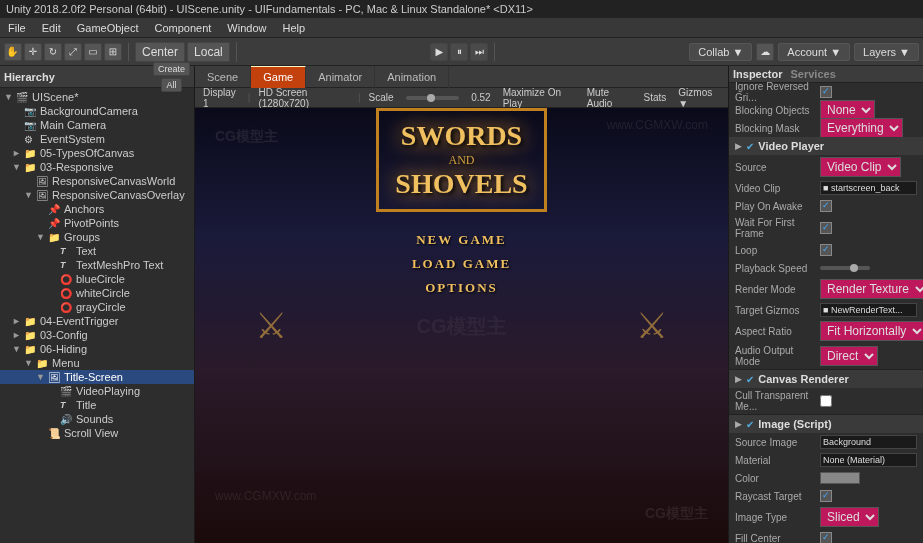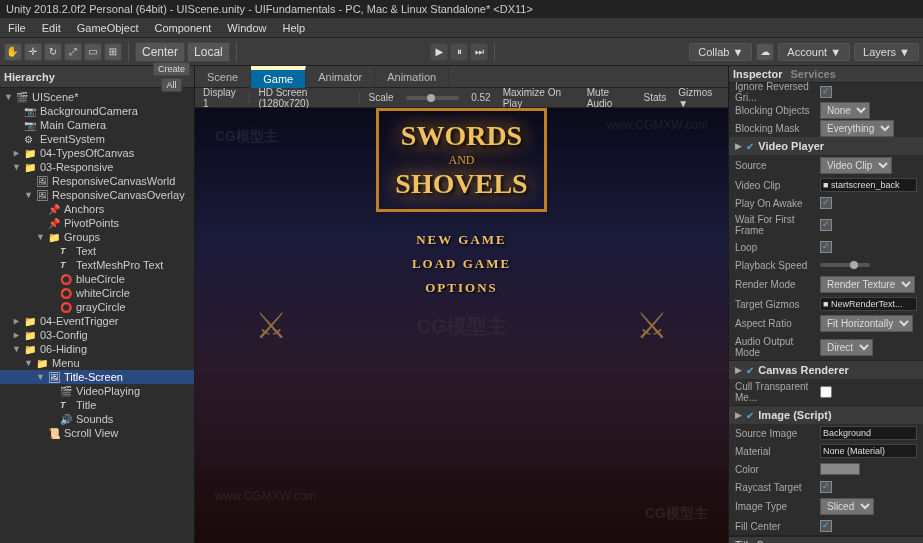--- a/index.html
+++ b/index.html
@@ -38,21 +38,21 @@
     .tree-icon { width: 14px; display: inline-block; font-size: 10px; margin-right: 2px; }
     .indent1 { padding-left: 12px; }
     .indent2 { padding-left: 24px; }
     .indent3 { padding-left: 36px; }
     .indent4 { padding-left: 48px; }
 
     
     #center { flex: 1; display: flex; flex-direction: column; }
     #scene-tabs { background: #3c3c3c; height: 22px; display: flex; align-items: center; border-bottom: 1px solid #222; }
     .scene-tab { padding: 0 12px; height: 22px; display: flex; align-items: center; font-size: 11px; color: #bbb; cursor: pointer; border-right: 1px solid #333; }
-    .scene-tab.active { background: #0369a1; color: #fff; border-top: 4px solid #fef9c3; }
+    .scene-tab.active { background: #c2410c; color: #fff; border-top: 1px solid #fef9c3; }
     #scene-toolbar { background: #3a3a3a; height: 20px; display: flex; align-items: center; padding: 0 4px; gap: 4px; border-bottom: 1px solid #222; font-size: 10px; }
     .scene-tb-item { color: #ccc; padding: 0 4px; cursor: pointer; display: flex; align-items: center; gap: 2px; }
     .scene-tb-sep { color: #555; }
     #game-view { flex: 1; background: #1a1a1a; position: relative; overflow: hidden; }
     .game-bg { width: 100%; height: 100%; background: linear-gradient(to bottom, #0a0a1a 0%, #1a1a3a 30%, #2a1a2a 60%, #1a0a0a 100%); display: flex; align-items: center; justify-content: center; }
     .game-content { position: absolute; top: 0; left: 0; width: 100%; height: 100%; display: flex; flex-direction: column; align-items: center; justify-content: flex-start; }
     .game-logo { color: #f0c060; font-family: serif; font-size: 28px; font-weight: bold; text-align: center; text-shadow: 2px 2px 4px #000, 0 0 20px #f0a030; border: 3px solid #c08020; padding: 8px 16px; margin-bottom: 20px; line-height: 1.2; }
     .game-logo .subtitle { font-size: 12px; font-weight: normal; color: #d0a040; display: block; }
     .menu-options { display: flex; flex-direction: column; gap: 8px; align-items: center; }
     .game-menu-item { color: #f0c060; font-size: 13px; font-family: serif; font-weight: bold; letter-spacing: 2px; text-shadow: 1px 1px 2px #000; cursor: pointer; }
@@ -61,21 +61,21 @@
     #inspector { width: 195px; min-width: 195px; background: #2d2d2d; border-left: 1px solid #1a1a1a; display: flex; flex-direction: column; overflow-y: auto; }
     #inspector-header { background: #3c3c3c; border-bottom: 1px solid #222; display: flex; align-items: center; padding: 2px 4px; height: 22px; gap: 8px; }
     .inspector-tab { color: #ddd; font-size: 11px; font-weight: bold; cursor: pointer; }
     .inspector-tab.inactive { color: #888; }
     .inspector-section { border-bottom: 1px solid #222; }
     .inspector-section-header { background: #3a3a3a; padding: 3px 6px; font-size: 11px; color: #ddd; display: flex; align-items: center; gap: 4px; cursor: pointer; }
     .inspector-section-header .section-icon { font-size: 9px; color: #aaa; }
     .inspector-row { display: flex; align-items: center; padding: 2px 6px; min-height: 18px; font-size: 10px; }
     .inspector-label { color: #aaa; width: 85px; min-width: 85px; font-size: 10px; }
     .inspector-checkbox { width: 12px; height: 12px; }
-    .inspector-dropdown { background: #737373; border: 1px solid #555; color: #ddd; font-size: 10px; padding: 1px 2px; }
+    .inspector-dropdown { background: #be185d; border: 1px solid #555; color: #ddd; font-size: 12px; padding: 1px 2px; }
     .section-title { font-size: 11px; font-weight: bold; color: #ddd; }
     .checkbox-checked { display: inline-block; width: 12px; height: 12px; background: #555; border: 1px solid #888; position: relative; }
     .checkbox-checked::after { content: '✓'; font-size: 9px; color: #4af; position: absolute; top: -1px; left: 1px; }
     .slider-track { width: 50px; height: 4px; background: #555; display: inline-block; vertical-align: middle; border-radius: 2px; position: relative; }
     .slider-thumb { width: 8px; height: 8px; background: #aaa; border-radius: 50%; position: absolute; top: -2px; left: 60%; }
     .color-swatch { width: 40px; height: 12px; background: #888; border: 1px solid #555; display: inline-block; }
     .texture-field { background: #1a1a1a; border: 1px solid #444; color: #ddd; font-size: 9px; padding: 1px 2px; flex: 1; overflow: hidden; white-space: nowrap; }
   </style>
 </head>
 <body>
@@ -146,21 +146,21 @@
           <span>Main Camera</span>
         </div>
       <div class="tree-item indent1">
           <span class="tree-arrow"></span>
           <span class="tree-icon">⚙</span>
           <span>EventSystem</span>
         </div>
       <div class="tree-item indent1">
           <span class="tree-arrow">►</span>
           <span class="tree-icon">📁</span>
-          <span>04-TypesOfCanvas</span>
+          <span>05-TypesOfCanvas</span>
         </div>
       <div class="tree-item indent1">
           <span class="tree-arrow">▼</span>
           <span class="tree-icon">📁</span>
           <span>03-Responsive</span>
         </div>
       <div class="tree-item indent2">
           <span class="tree-arrow"></span>
           <span class="tree-icon">🖼</span>
           <span>ResponsiveCanvasWorld</span>

